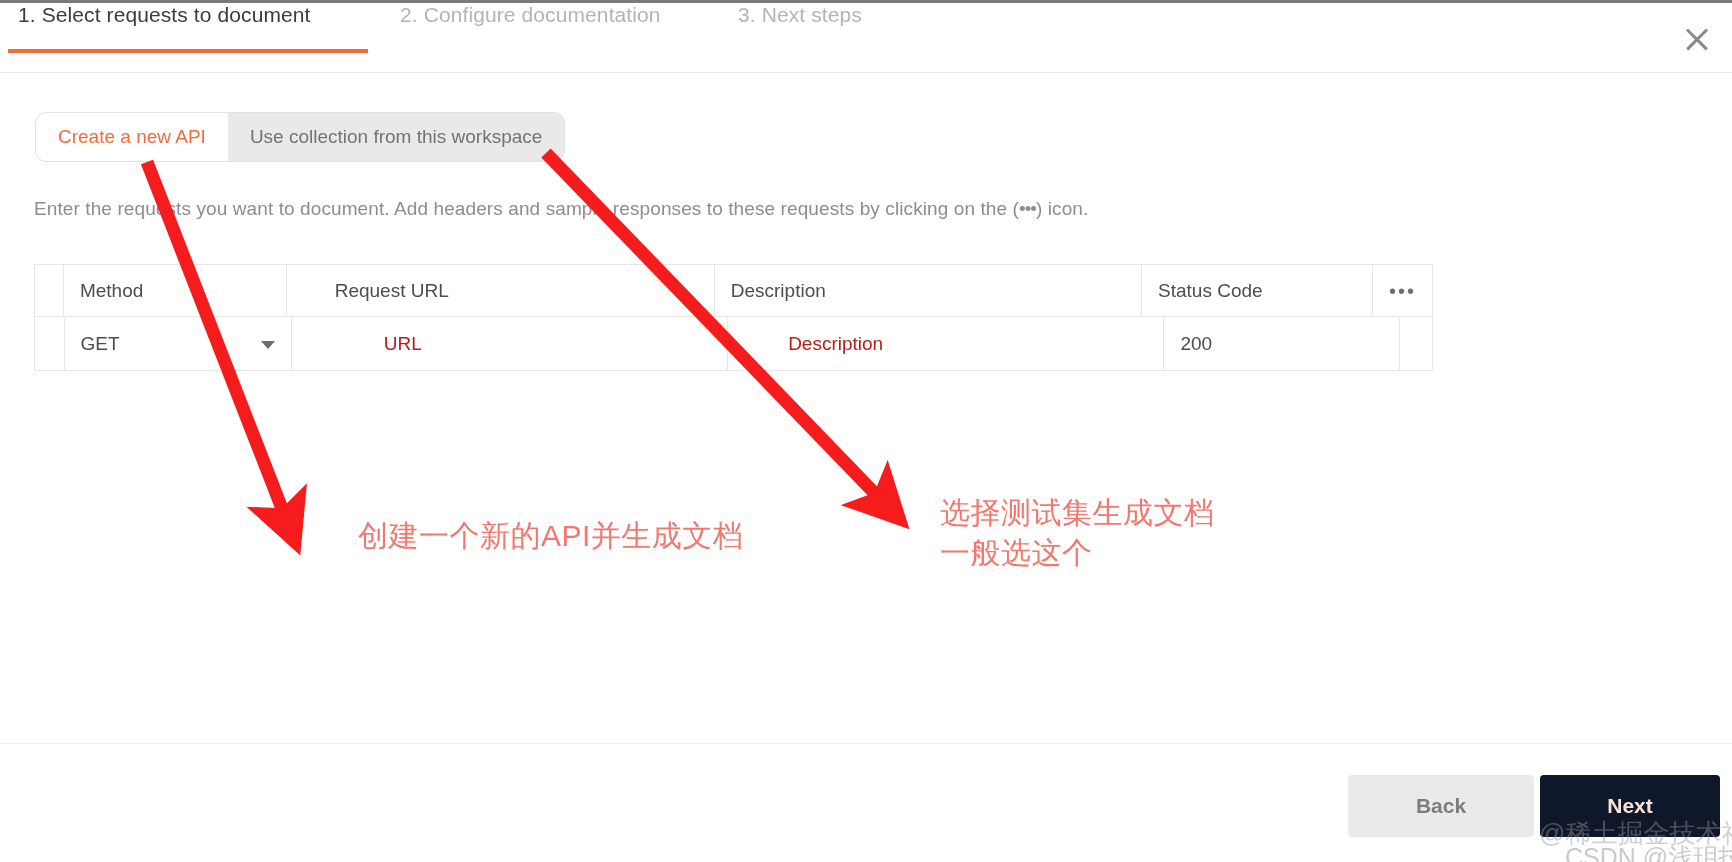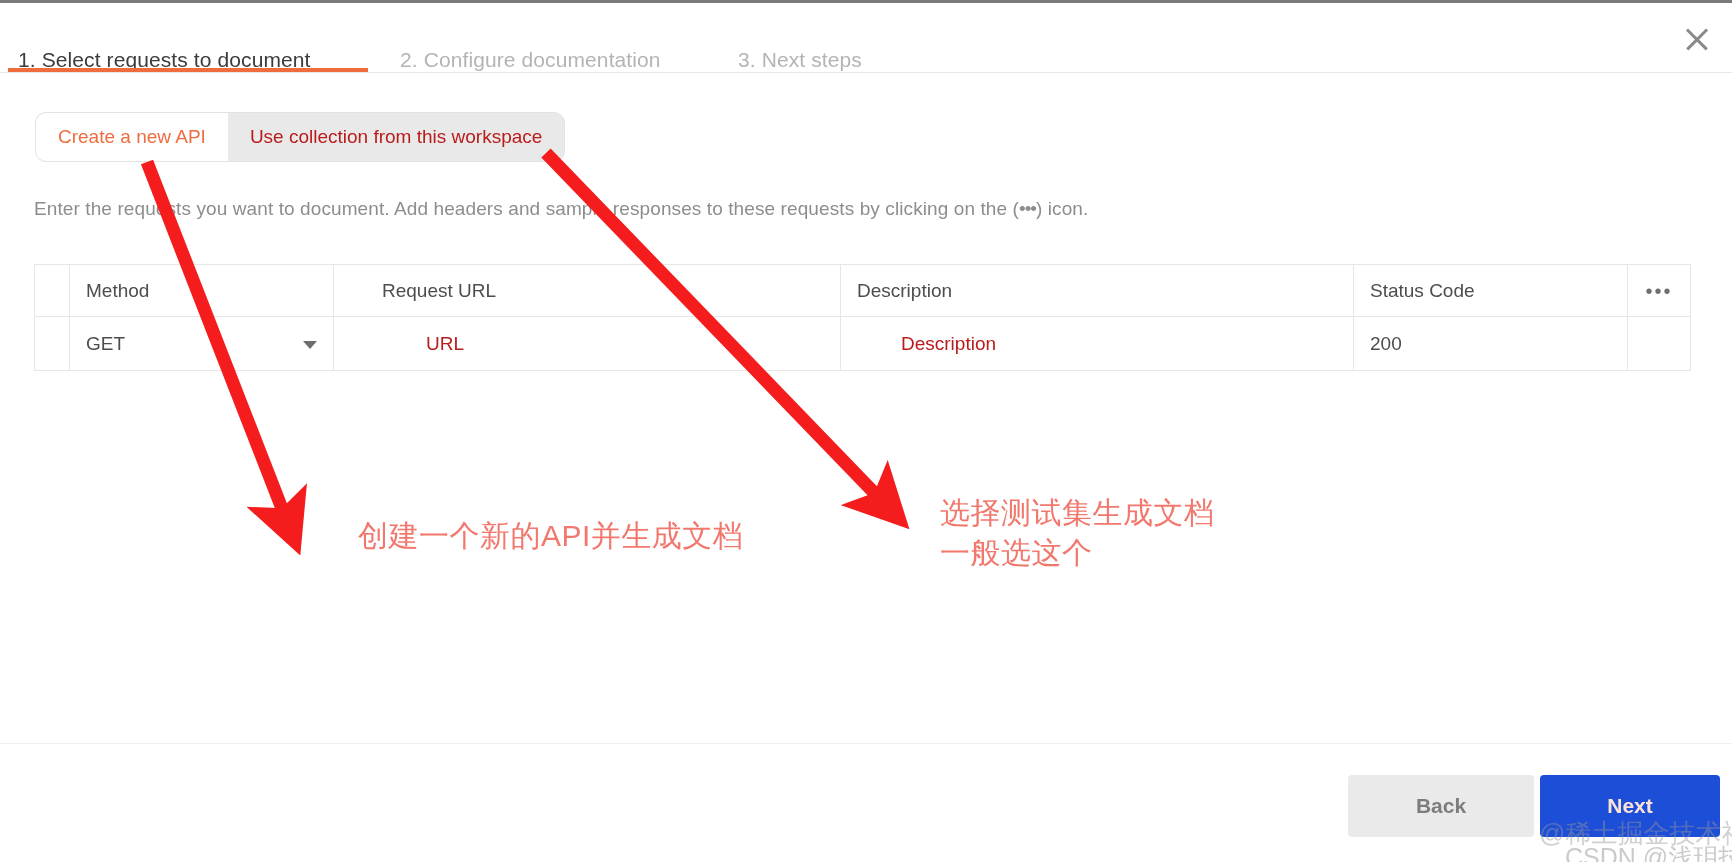--- a/index.html
+++ b/index.html
@@ -30,23 +30,23 @@
     position: absolute;
     top: 3px; left: 0;
     width: 1732px;
     height: 70px;
     border-bottom: 1px solid #e8e8e8;
     box-sizing: border-box;
   }
   .tab {
     position: absolute;
     top: 0;
-    height: 69px;
-    display: flex;
-    align-items: flex-end;
+    height: 50px;
+    display: flex;
+    align-items: flex-start;
     font-size: 21px;
     letter-spacing: 0.1px;
     color: #b4b4b4;
     white-space: nowrap;
     cursor: pointer;
   }
   .tab.active {
     color: #3c3c3c;
   }
   .tab.active::after {
@@ -101,21 +101,21 @@
     cursor: pointer;
     white-space: nowrap;
     box-sizing: border-box;
   }
   .seg.active {
     background: #ffffff;
     color: #ef6c3e;
   }
   .seg.inactive {
     background: #e9e9e9;
-    color: #b91c1c;
+    color: #737373;
   }
 
   
   .helper {
     position: absolute;
     top: 198px;
     left: 34px;
     font-size: 19px;
     color: #8d8d8d;
     letter-spacing: 0.1px;
@@ -123,21 +123,21 @@
   }
   .helper .dots-inline {
     letter-spacing: -1px;
   }
 
   
   .table {
     position: absolute;
     top: 264px;
     left: 34px;
-    width: 1657px;
+    width: 1399px;
     border: 1px solid #e6e6e6;
     border-collapse: collapse;
     box-sizing: border-box;
     background: #fff;
   }
   .trow {
     display: flex;
     width: 100%;
     box-sizing: border-box;
   }
@@ -229,21 +229,21 @@
   #btn-back {
     top: 775px;
     left: 1348px;
     background: #eaeaea;
     color: #7d7d7d;
   }
   #btn-next {
     top: 775px;
     left: 1540px;
     width: 180px;
-    background: #1d4ed8;
+    background: #0f172a;
     color: #fbe2d8;
   }
 
   
   .wm {
     position: absolute;
     white-space: nowrap;
     pointer-events: none;
     font-family: "Liberation Sans", sans-serif;
   }

